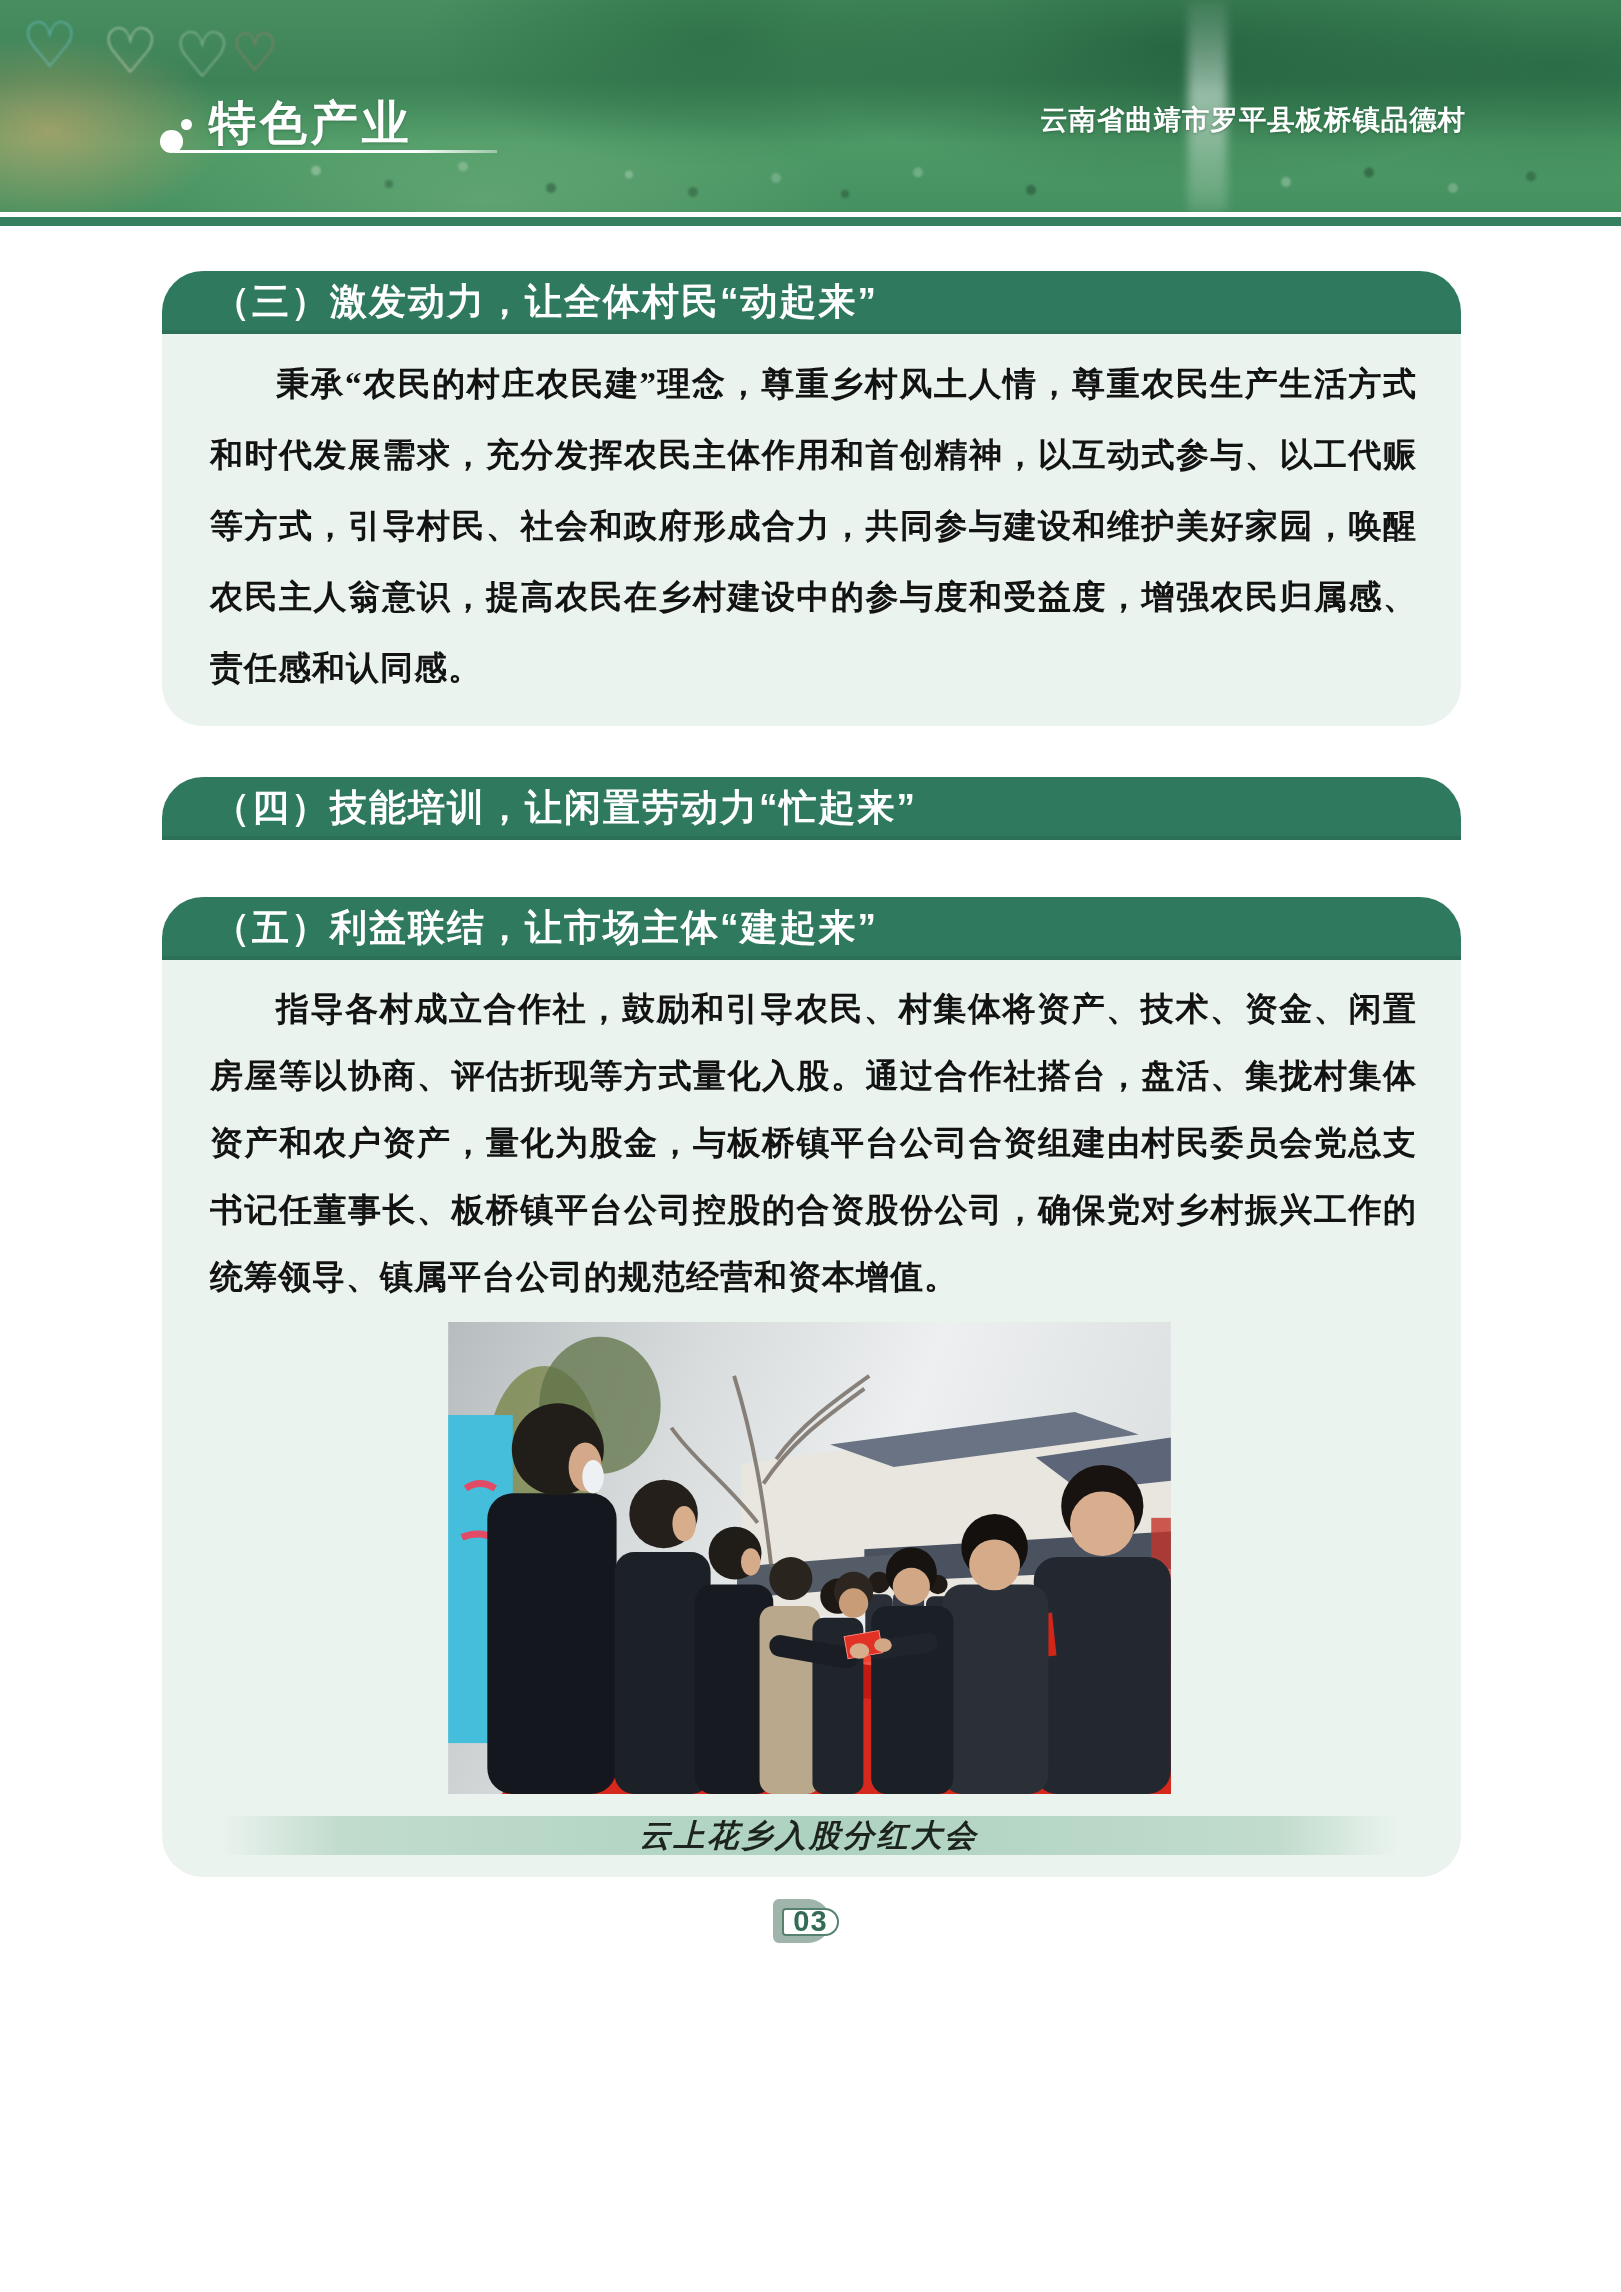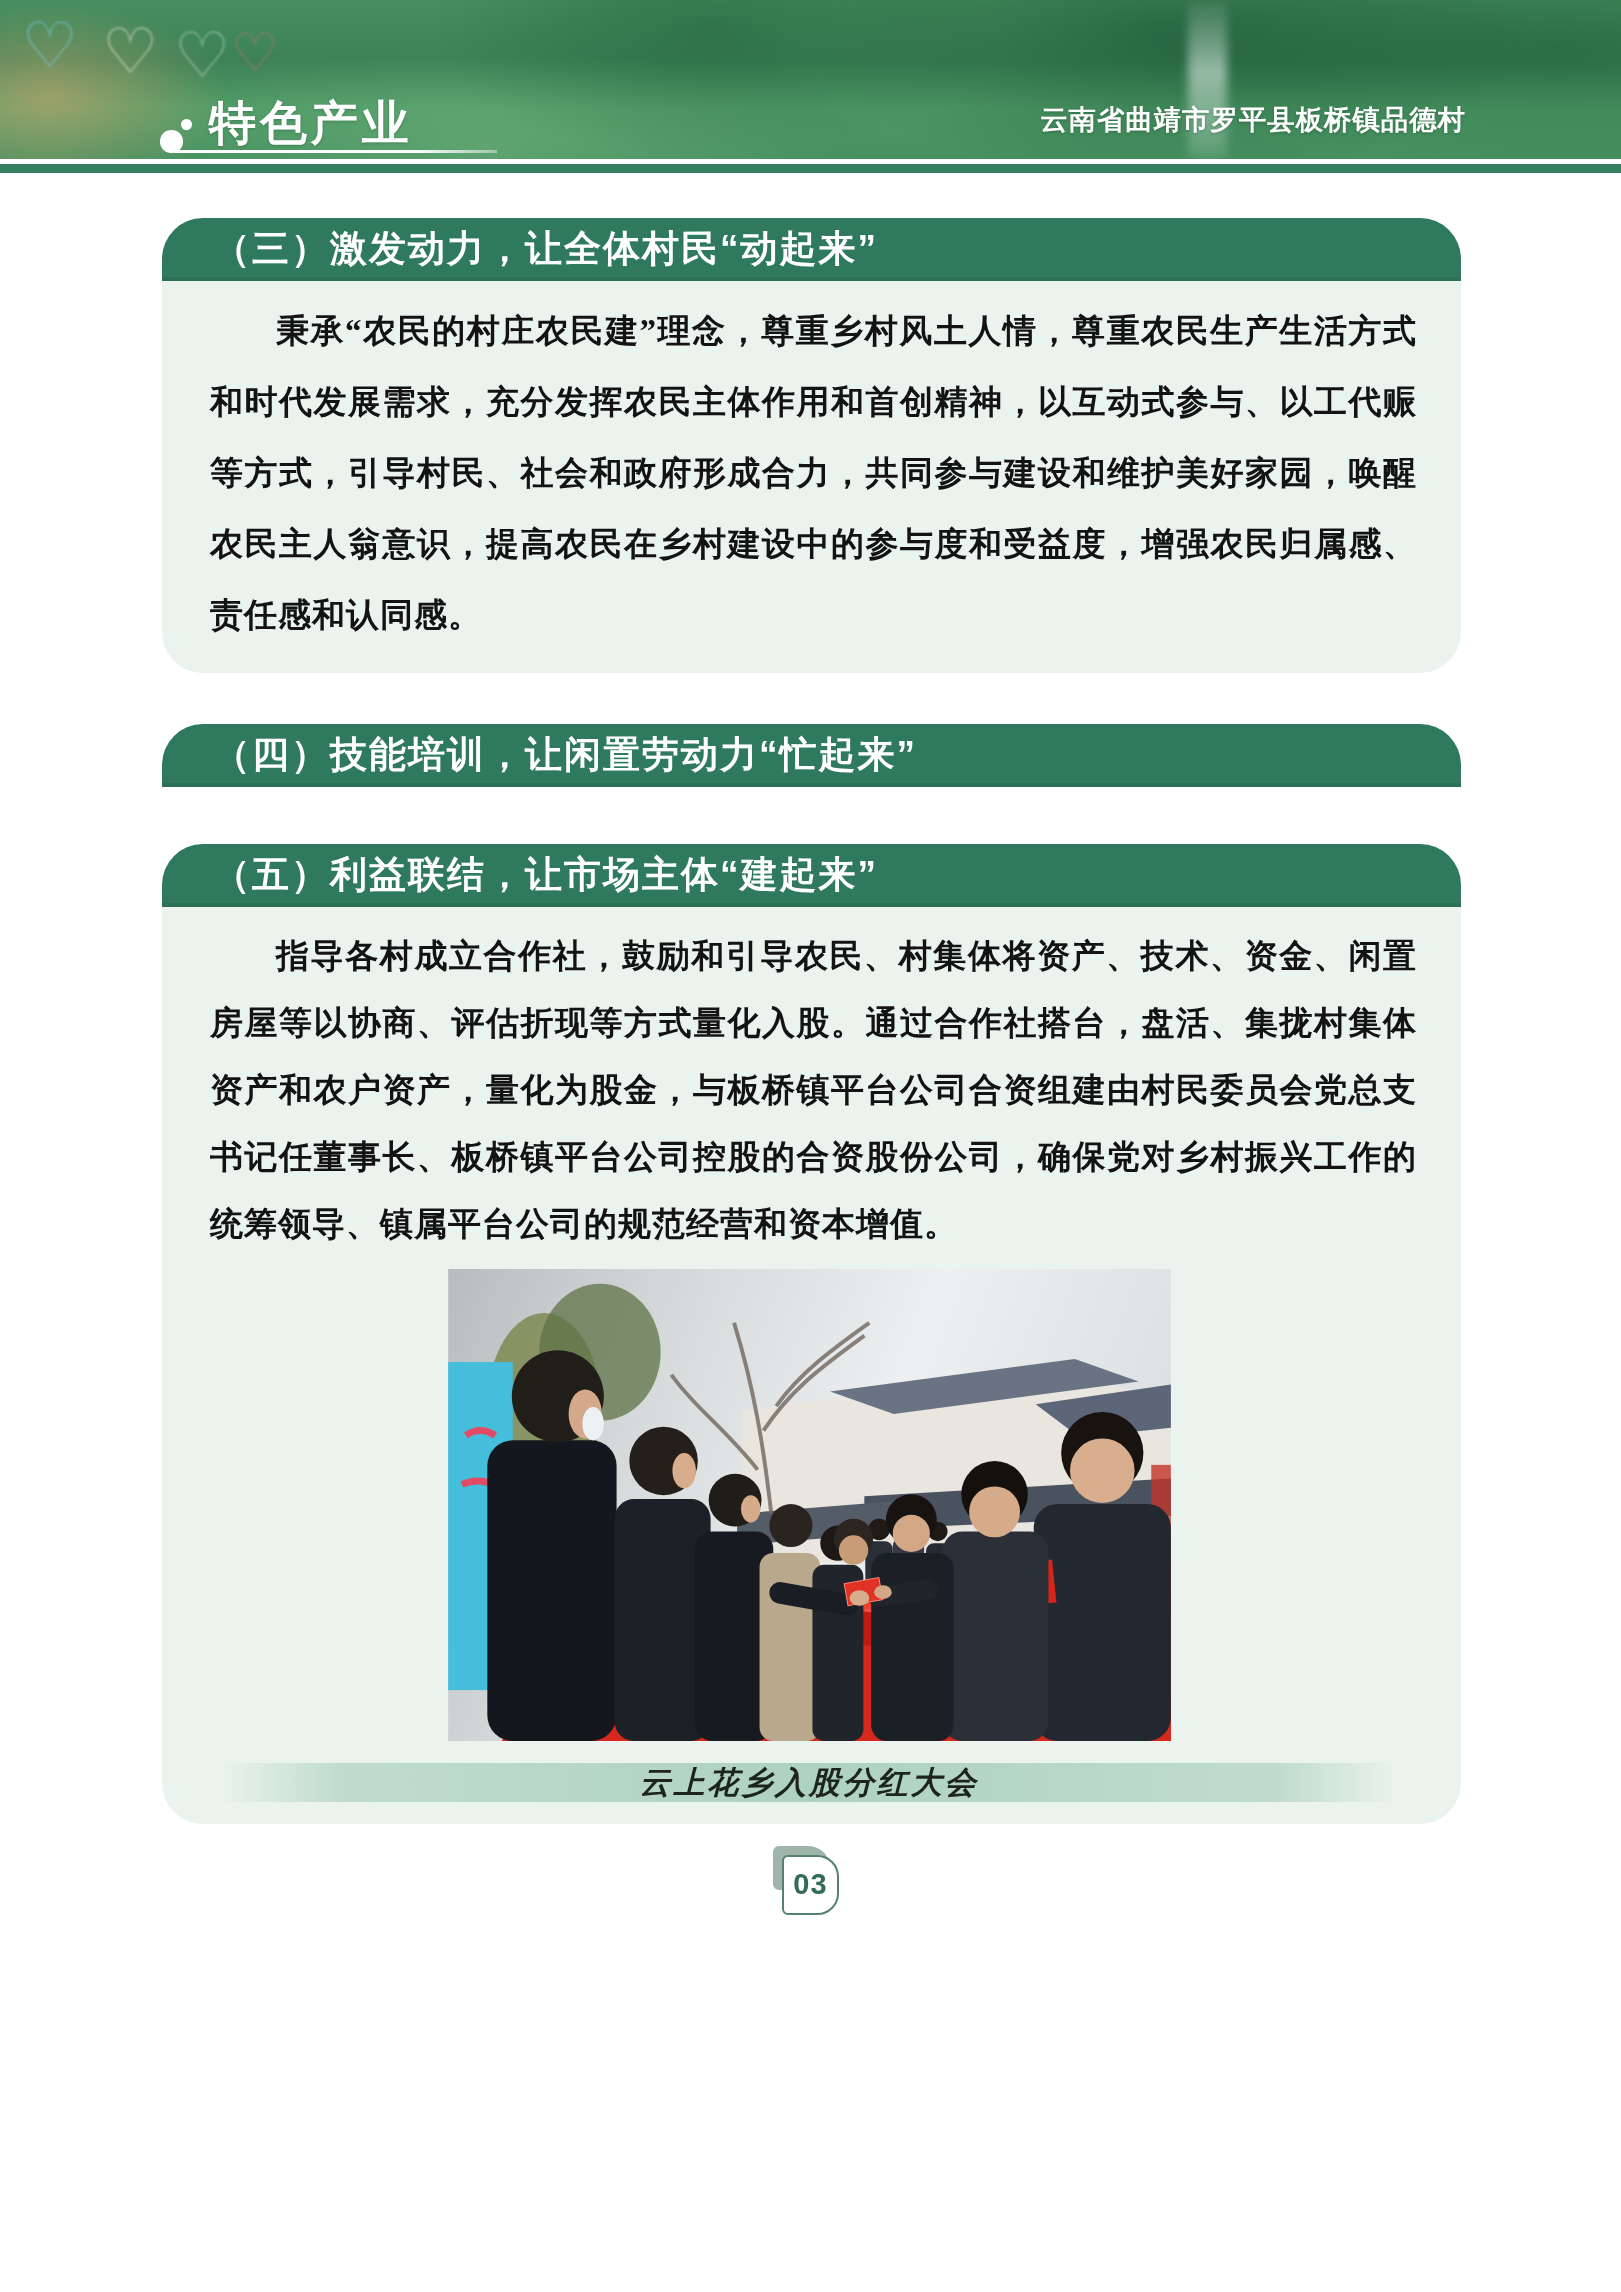--- a/index.html
+++ b/index.html
@@ -1,21 +1,21 @@
 <!DOCTYPE html>
 <html><head>
 <meta charset="utf-8">
 <style>
   * { margin:0; padding:0; box-sizing:border-box; }
   html,body { background:#ffffff; }
   body { font-family:"Liberation Sans", sans-serif; }
   .page { position:relative; width:1621px; height:2293px; background:#fff; overflow:hidden; }
 
   
-  .banner { position:relative; width:100%; height:159px; overflow:hidden;
+  .banner { position:relative; width:100%; height:212px; overflow:hidden;
     background:
       radial-gradient(ellipse 255px 137px at 3% 62%, rgba(222,170,110,.55), rgba(222,170,110,0) 70%),
       radial-gradient(ellipse 510px 196px at 72% 22%, rgba(16,74,44,.50), rgba(16,74,44,0) 72%),
       radial-gradient(ellipse 412px 186px at 44% 18%, rgba(22,86,50,.42), rgba(22,86,50,0) 70%),
       radial-gradient(ellipse 588px 157px at 96% 30%, rgba(18,80,48,.45), rgba(18,80,48,0) 75%),
       radial-gradient(ellipse 490px 137px at 30% 95%, rgba(150,205,150,.30), rgba(150,205,150,0) 75%),
       linear-gradient(180deg,#478e60 0%, #3d8257 38%, #4e9a66 68%, #459060 100%);
     text-decoration: underline;
   }
   .banner .streak { position:absolute; left:1188px; top:0; width:39px; height:100%;
@@ -65,21 +65,21 @@
   .photo-frame { display:inline-block; width:723px; height:472px; line-height:0; }
   .caption-band { margin:13.7px 19.6px 0 19.6px; height:39px; display:flex; align-items:center; justify-content:center;
     background:linear-gradient(90deg, rgba(174,210,192,0) 0%, #c1dccd 10%, #aed2c0 50%, #c1dccd 90%, rgba(174,210,192,0) 100%); }
   .caption-text { font-family:"Liberation Serif", serif; font-style:italic; font-size:31px; letter-spacing:2.9px; color:#1d241f; text-indent:0; }
 
   
   .page-badge-wrap { display:flex; justify-content:center; margin-top:31px; }
   .page-badge { position:relative; width:57px; height:44px; }
   .page-badge .shadow { position:absolute; left:-8.8px; top:-8.8px; width:57px; height:44px;
     background:#9fb4ab; border-radius:5.9px 21.6px 21.6px 5.9px; }
-  .page-badge .face { position:absolute; left:0; top:0; width:57px; height:60px; background:#ffffff;
+  .page-badge .face { position:absolute; left:0; top:0; width:57px; height:28px; background:#ffffff;
     border:2px solid #55826e; border-radius:5.9px 21.6px 21.6px 5.9px;
     display:flex; align-items:center; justify-content:center;
     font-size:29px; font-weight:bold; color:#336b54; letter-spacing:1px; }
 </style>
 </head>
 <body>
 
 <div class="page">
 
   <div class="banner">

